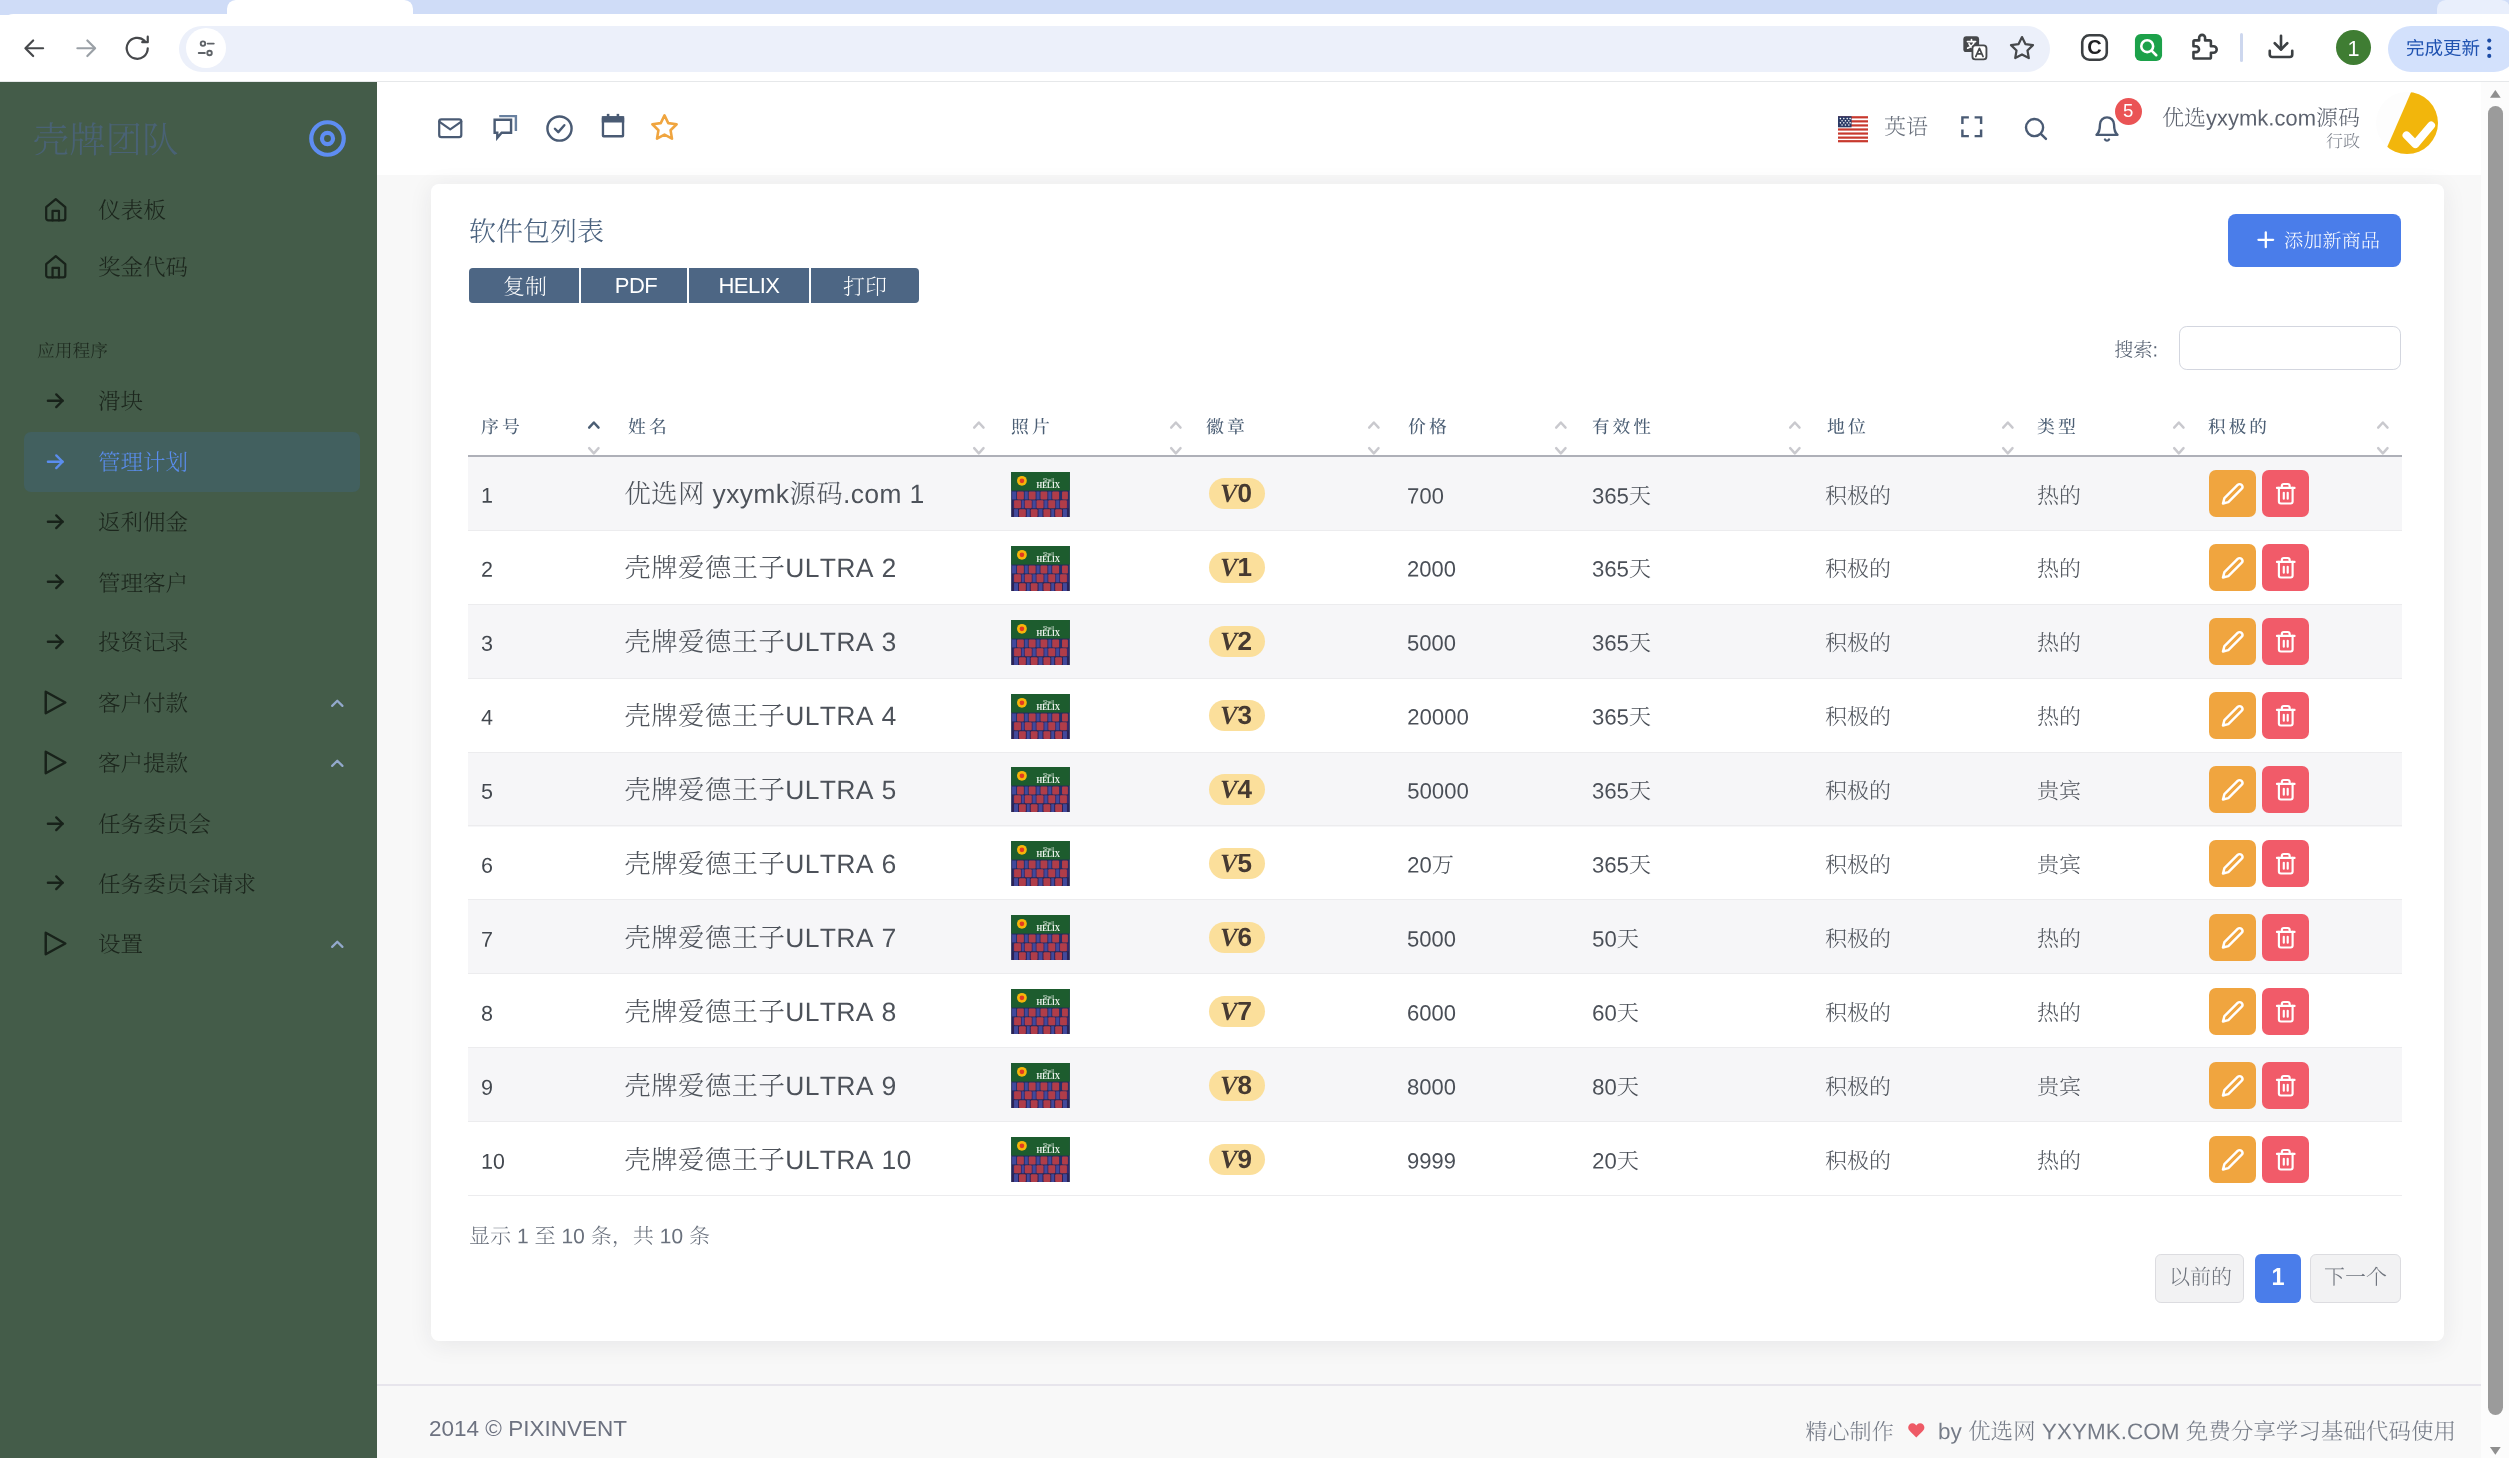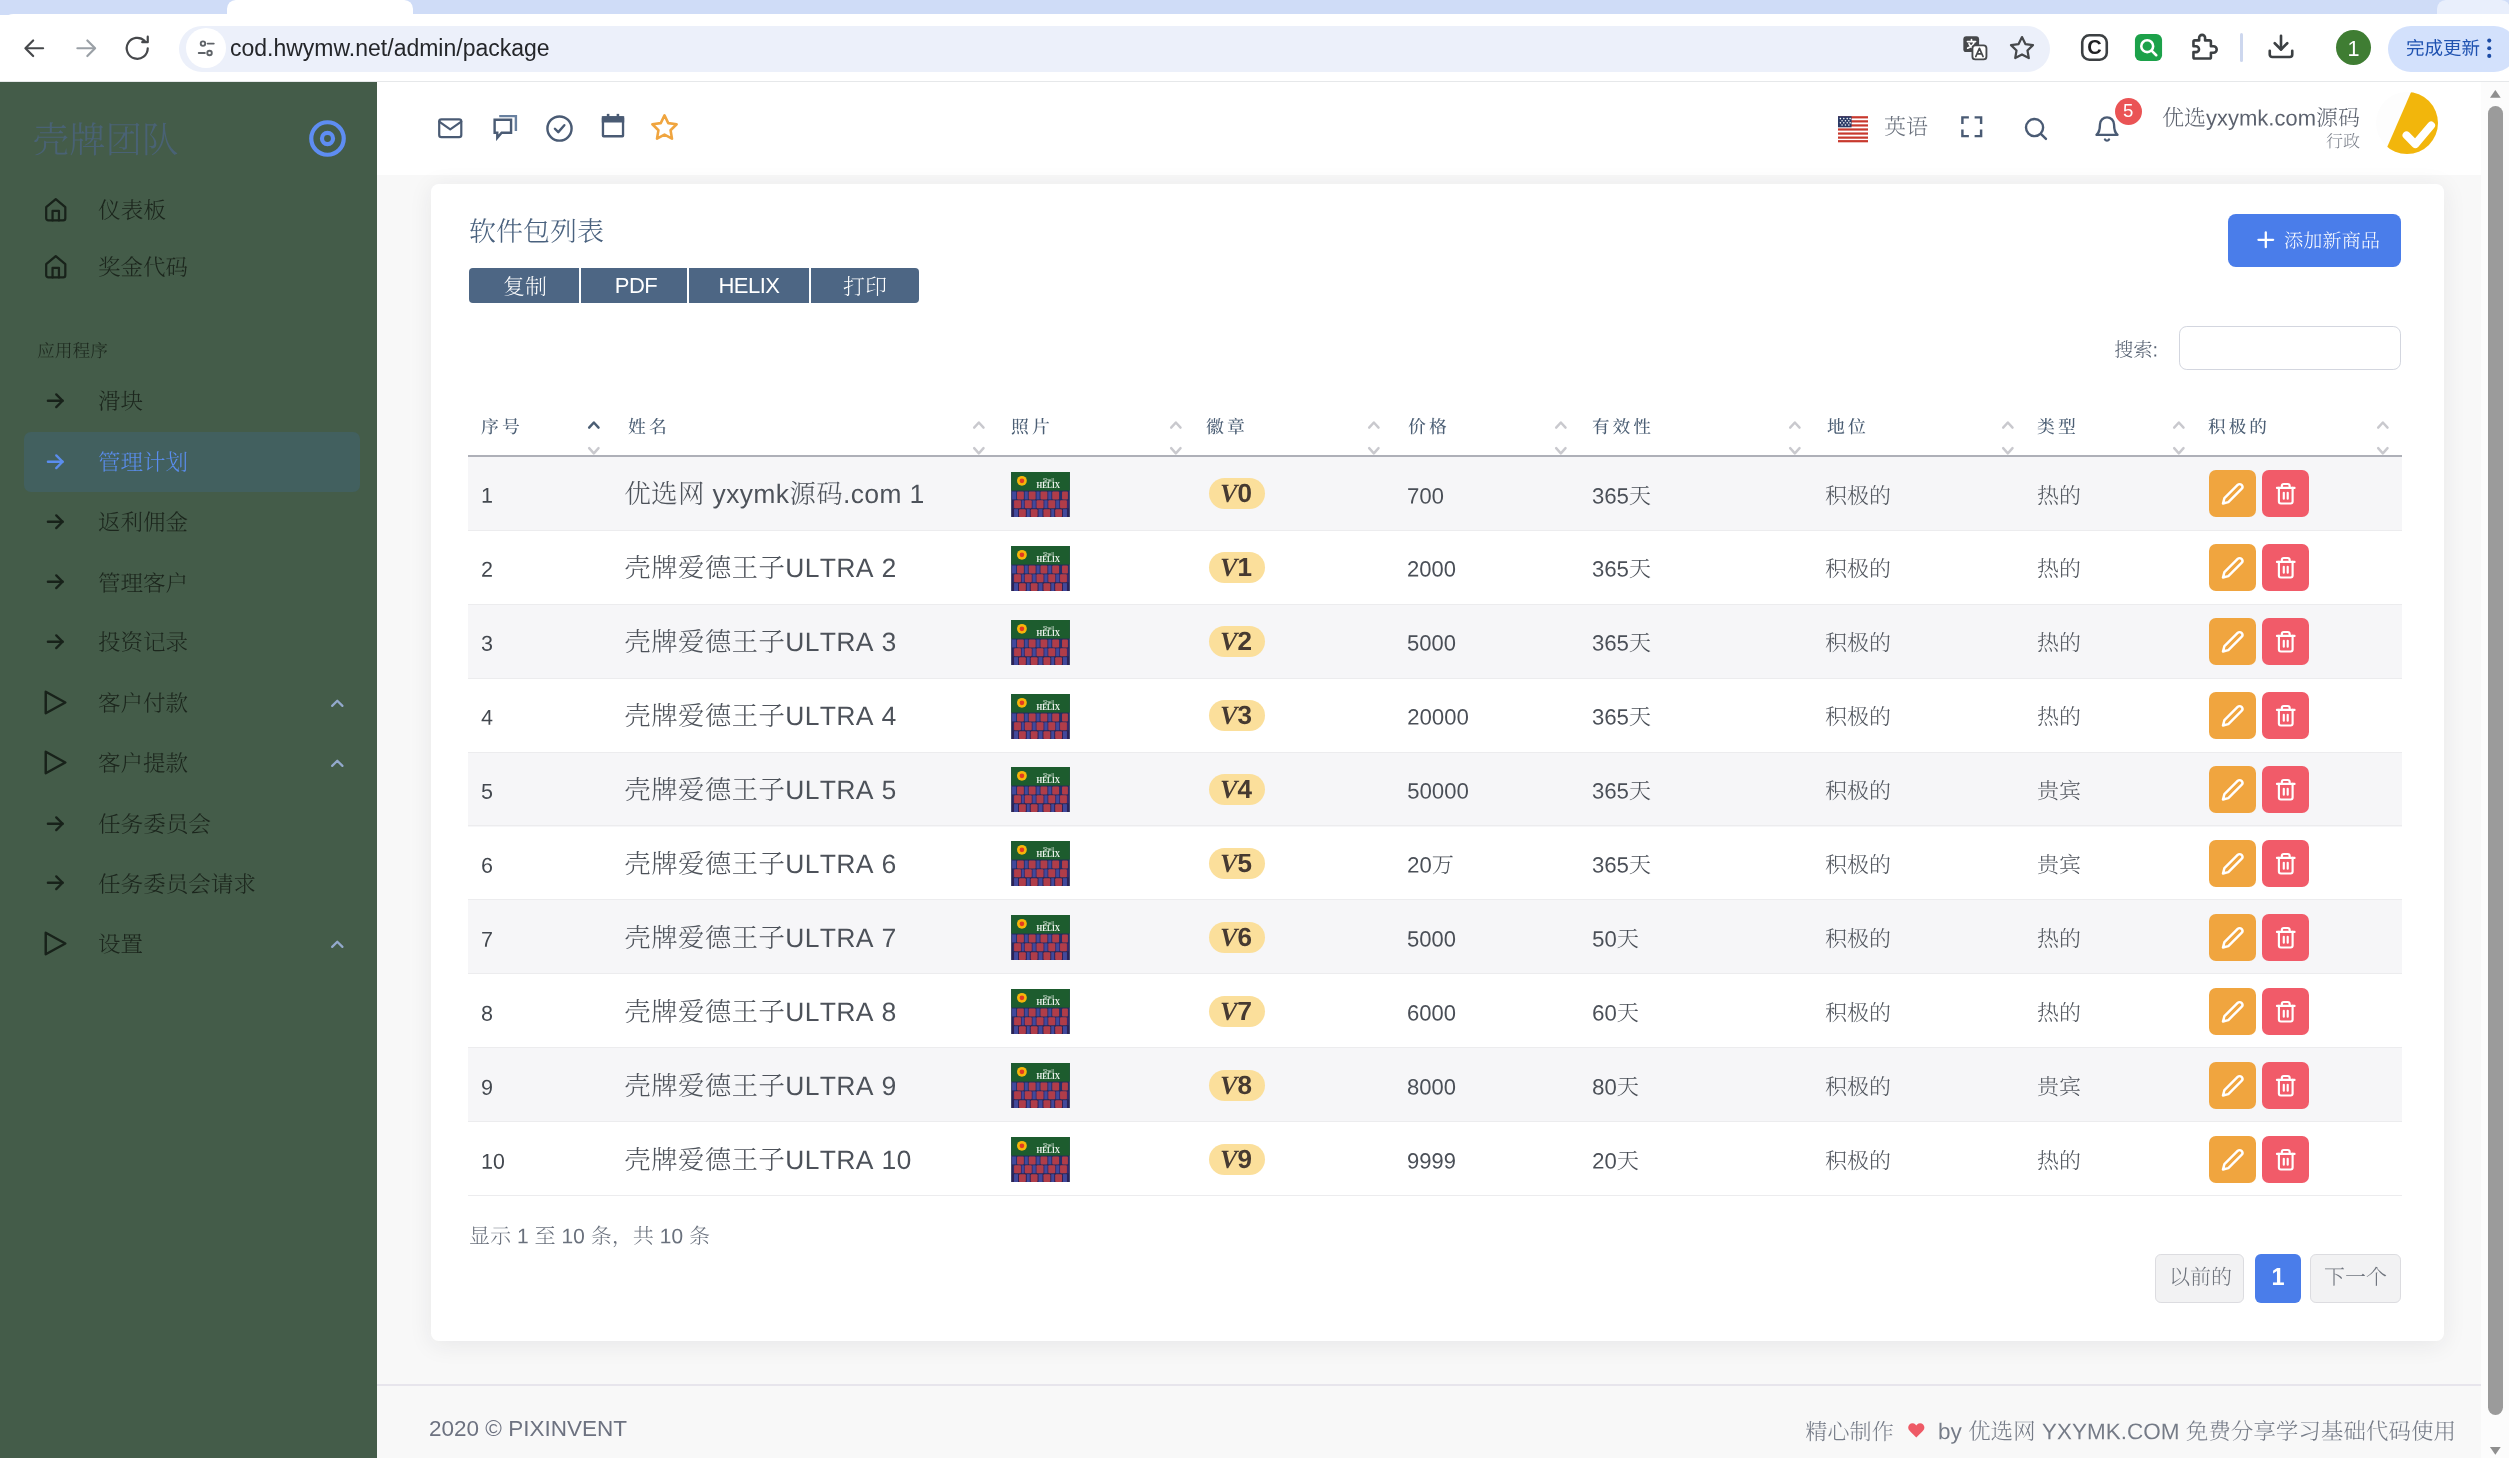--- a/index.html
+++ b/index.html
@@ -189,21 +189,20 @@
       <polyline points="21.5 1.5 21.5 6.5 16.5 6.5"></polyline>
     </svg>
     <div style="position:absolute;left:179px;top:25.5px;width:1871px;height:46px;background:#ecf0fa;border-radius:23.5px"></div>
     <div style="position:absolute;left:186px;top:28px;width:40px;height:40px;background:#fff;border-radius:20.6px"></div>
     <svg style="position:absolute;left:195px;top:37px" width="22.5" height="22.5" viewBox="0 0 24 24" fill="none" stroke="#5f6368" stroke-width="2" stroke-linecap="round">
       <circle cx="8.5" cy="7" r="2.4"></circle>
       <line x1="13.5" y1="7" x2="20" y2="7"></line>
       <circle cx="15.5" cy="17" r="2.4"></circle>
       <line x1="4" y1="17" x2="10.5" y2="17"></line>
     </svg>
-    <div style="position:absolute;left:230px;top:27.4px;width:882px;height:43px;line-height:43px;font-size:23px;color:#24262a;font-family:'Liberation Sans',sans-serif">cod.hwymw.net/admin/package</div>
     <svg style="position:absolute;left:1961px;top:34px" width="28" height="28" viewBox="0 0 24 24">
       <rect x="2" y="2" width="13.5" height="13.5" rx="2.5" fill="#46484b"></rect>
       <path d="M5.5 6.5h7M9 4.7v1.8M11.5 6.5c-.7 2.3-2.9 4.6-5.8 5.6M6.8 8.3c1 2.2 3 4 5.3 4.6" stroke="#fff" stroke-width="1.4" fill="none" stroke-linecap="round"></path>
       <rect x="9.8" y="9.8" width="12" height="12" rx="2.5" fill="#fff" stroke="#46484b" stroke-width="1.6"></rect>
       <path d="M12.7 19.3l3.1-7 3.1 7M13.8 17h4" stroke="#46484b" stroke-width="1.5" fill="none" stroke-linecap="round" stroke-linejoin="round"></path>
     </svg>
     <svg style="position:absolute;left:2008px;top:34px" width="28" height="28" viewBox="0 0 24 24" fill="none" stroke="#46484b" stroke-width="1.9" stroke-linejoin="round">
       <polygon points="12 2.6 14.9 8.6 21.4 9.5 16.7 14.1 17.8 20.6 12 17.5 6.2 20.6 7.3 14.1 2.6 9.5 9.1 8.6"></polygon>
     </svg>
     <svg style="position:absolute;left:2079px;top:32px" width="31" height="31" viewBox="0 0 24 24" fill="none">
@@ -1897,21 +1896,21 @@
 <div style="position:absolute;left:2255px;top:1265px;width:46px;height:25.5px;line-height:25.5px;text-align:center;font-size:23.5px;font-weight:bold;color:#fff;font-family:'Liberation Sans',sans-serif">1</div>
 <div style="position:absolute;left:2310px;top:1254px;width:91px;height:49px;background:#f2f2f3;border:1px solid #dcdce0;border-radius:5.9px;box-sizing:border-box"></div>
 <svg style="position:absolute;left:2324px;top:1262px;overflow:visible;" width="63" height="29.5" viewBox="0 -22.8 64.5 30.1">
     <g fill="#6f747d">
       <use href="#gcjk_4e0b" transform="translate(0.0 0) scale(0.02150)"></use>
       <use href="#gcjk_4e00" transform="translate(21.5 0) scale(0.02150)"></use>
       <use href="#gcjk_4e2a" transform="translate(43.0 0) scale(0.02150)"></use>
     </g>
   </svg>
 <div style="position:absolute;left:377px;top:1384px;width:2132px;height:2px;background:#e7e5ec"></div>
-<div style="position:absolute;left:429px;top:1416px;font-size:22.5px;color:#6d7280;font-family:'Liberation Sans',sans-serif">2020 © PIXINVENT</div>
+<div style="position:absolute;left:429px;top:1416px;font-size:22.5px;color:#6d7280;font-family:'Liberation Sans',sans-serif">2014 © PIXINVENT</div>
 <svg style="position:absolute;left:1805px;top:1416px;overflow:visible;" width="89" height="31" viewBox="0 -24.1 90.8 31.8">
     <g fill="#757b87">
       <use href="#gcjk_7cbe" transform="translate(0.0 0) scale(0.02270)"></use>
       <use href="#gcjk_5fc3" transform="translate(22.7 0) scale(0.02270)"></use>
       <use href="#gcjk_5236" transform="translate(45.4 0) scale(0.02270)"></use>
       <use href="#gcjk_4f5c" transform="translate(68.1 0) scale(0.02270)"></use>
     </g>
   </svg>
 <svg style="position:absolute;left:1907px;top:1421px" width="18.6" height="18.6" viewBox="0 0 24 24" fill="#ee5a66">
     <path d="M20.84 4.61a5.5 5.5 0 0 0-7.78 0L12 5.67l-1.06-1.06a5.5 5.5 0 0 0-7.78 7.78l1.06 1.06L12 21.23l7.78-7.78 1.06-1.06a5.5 5.5 0 0 0 0-7.78z"></path>

